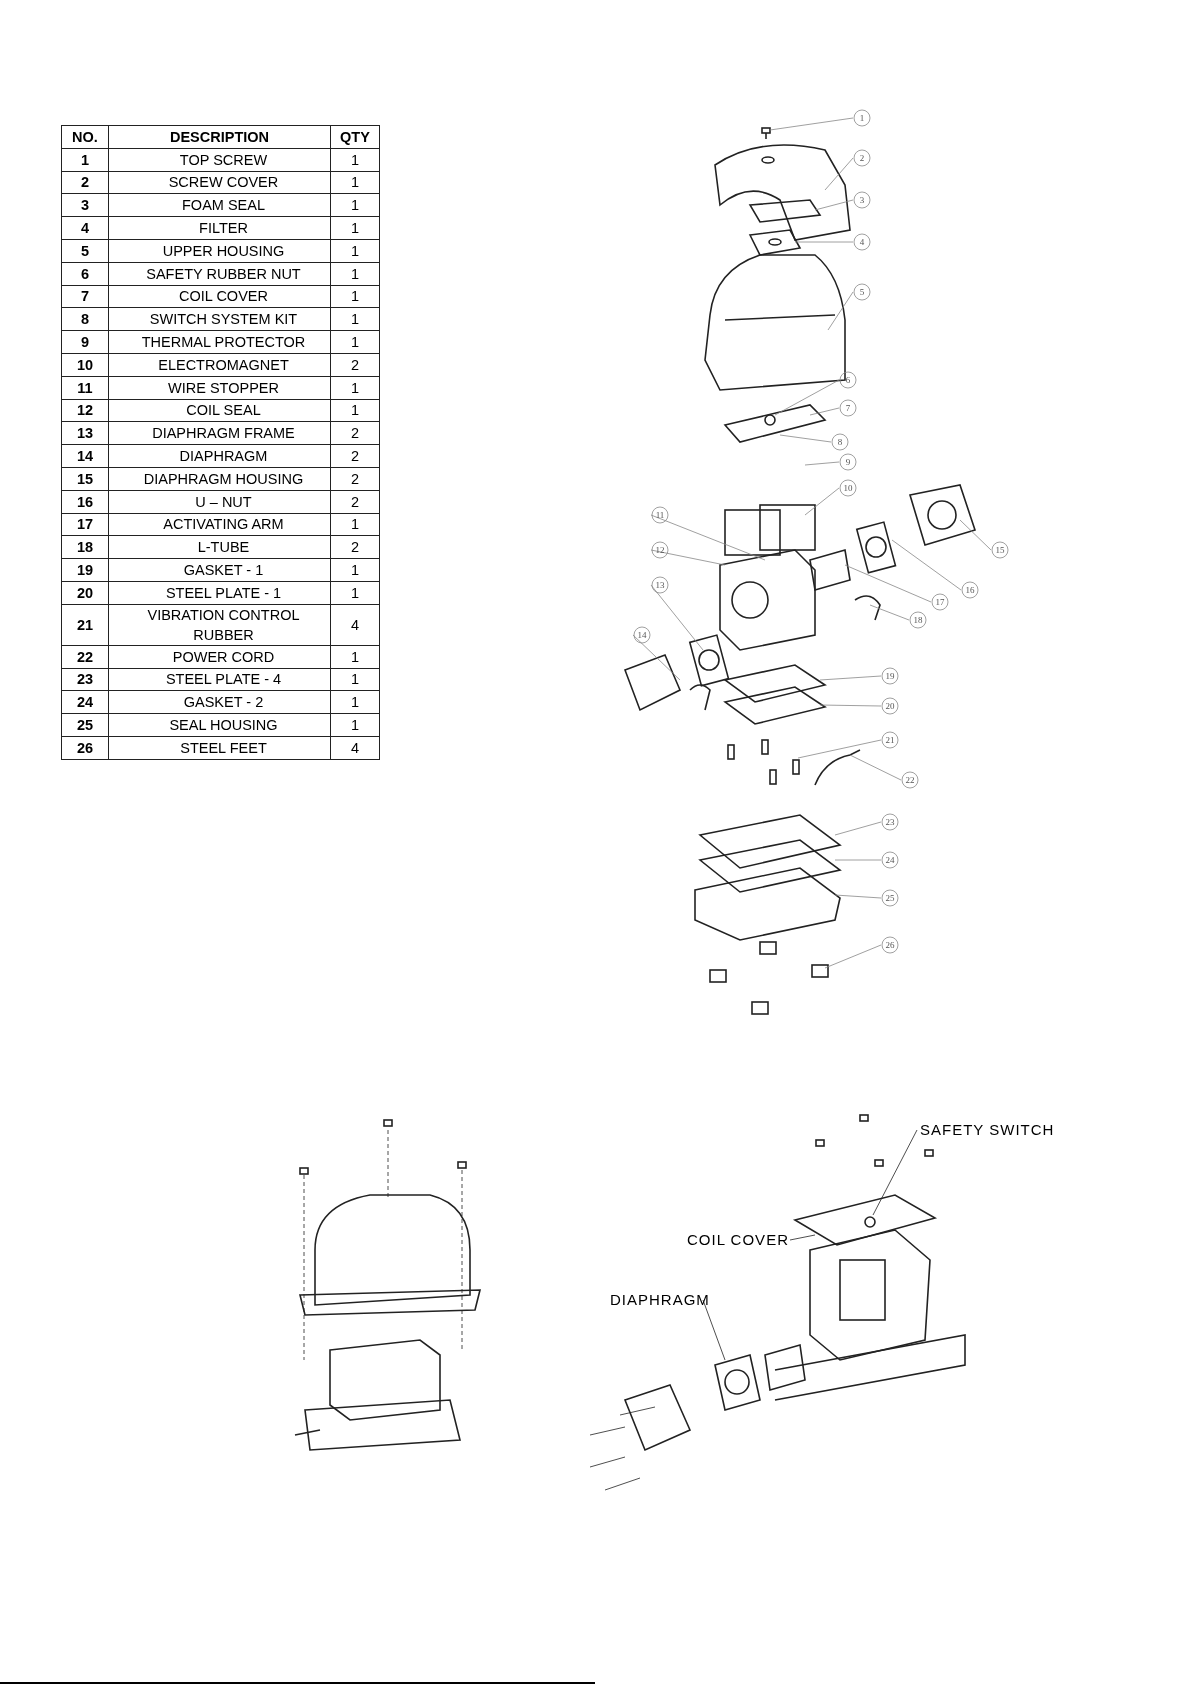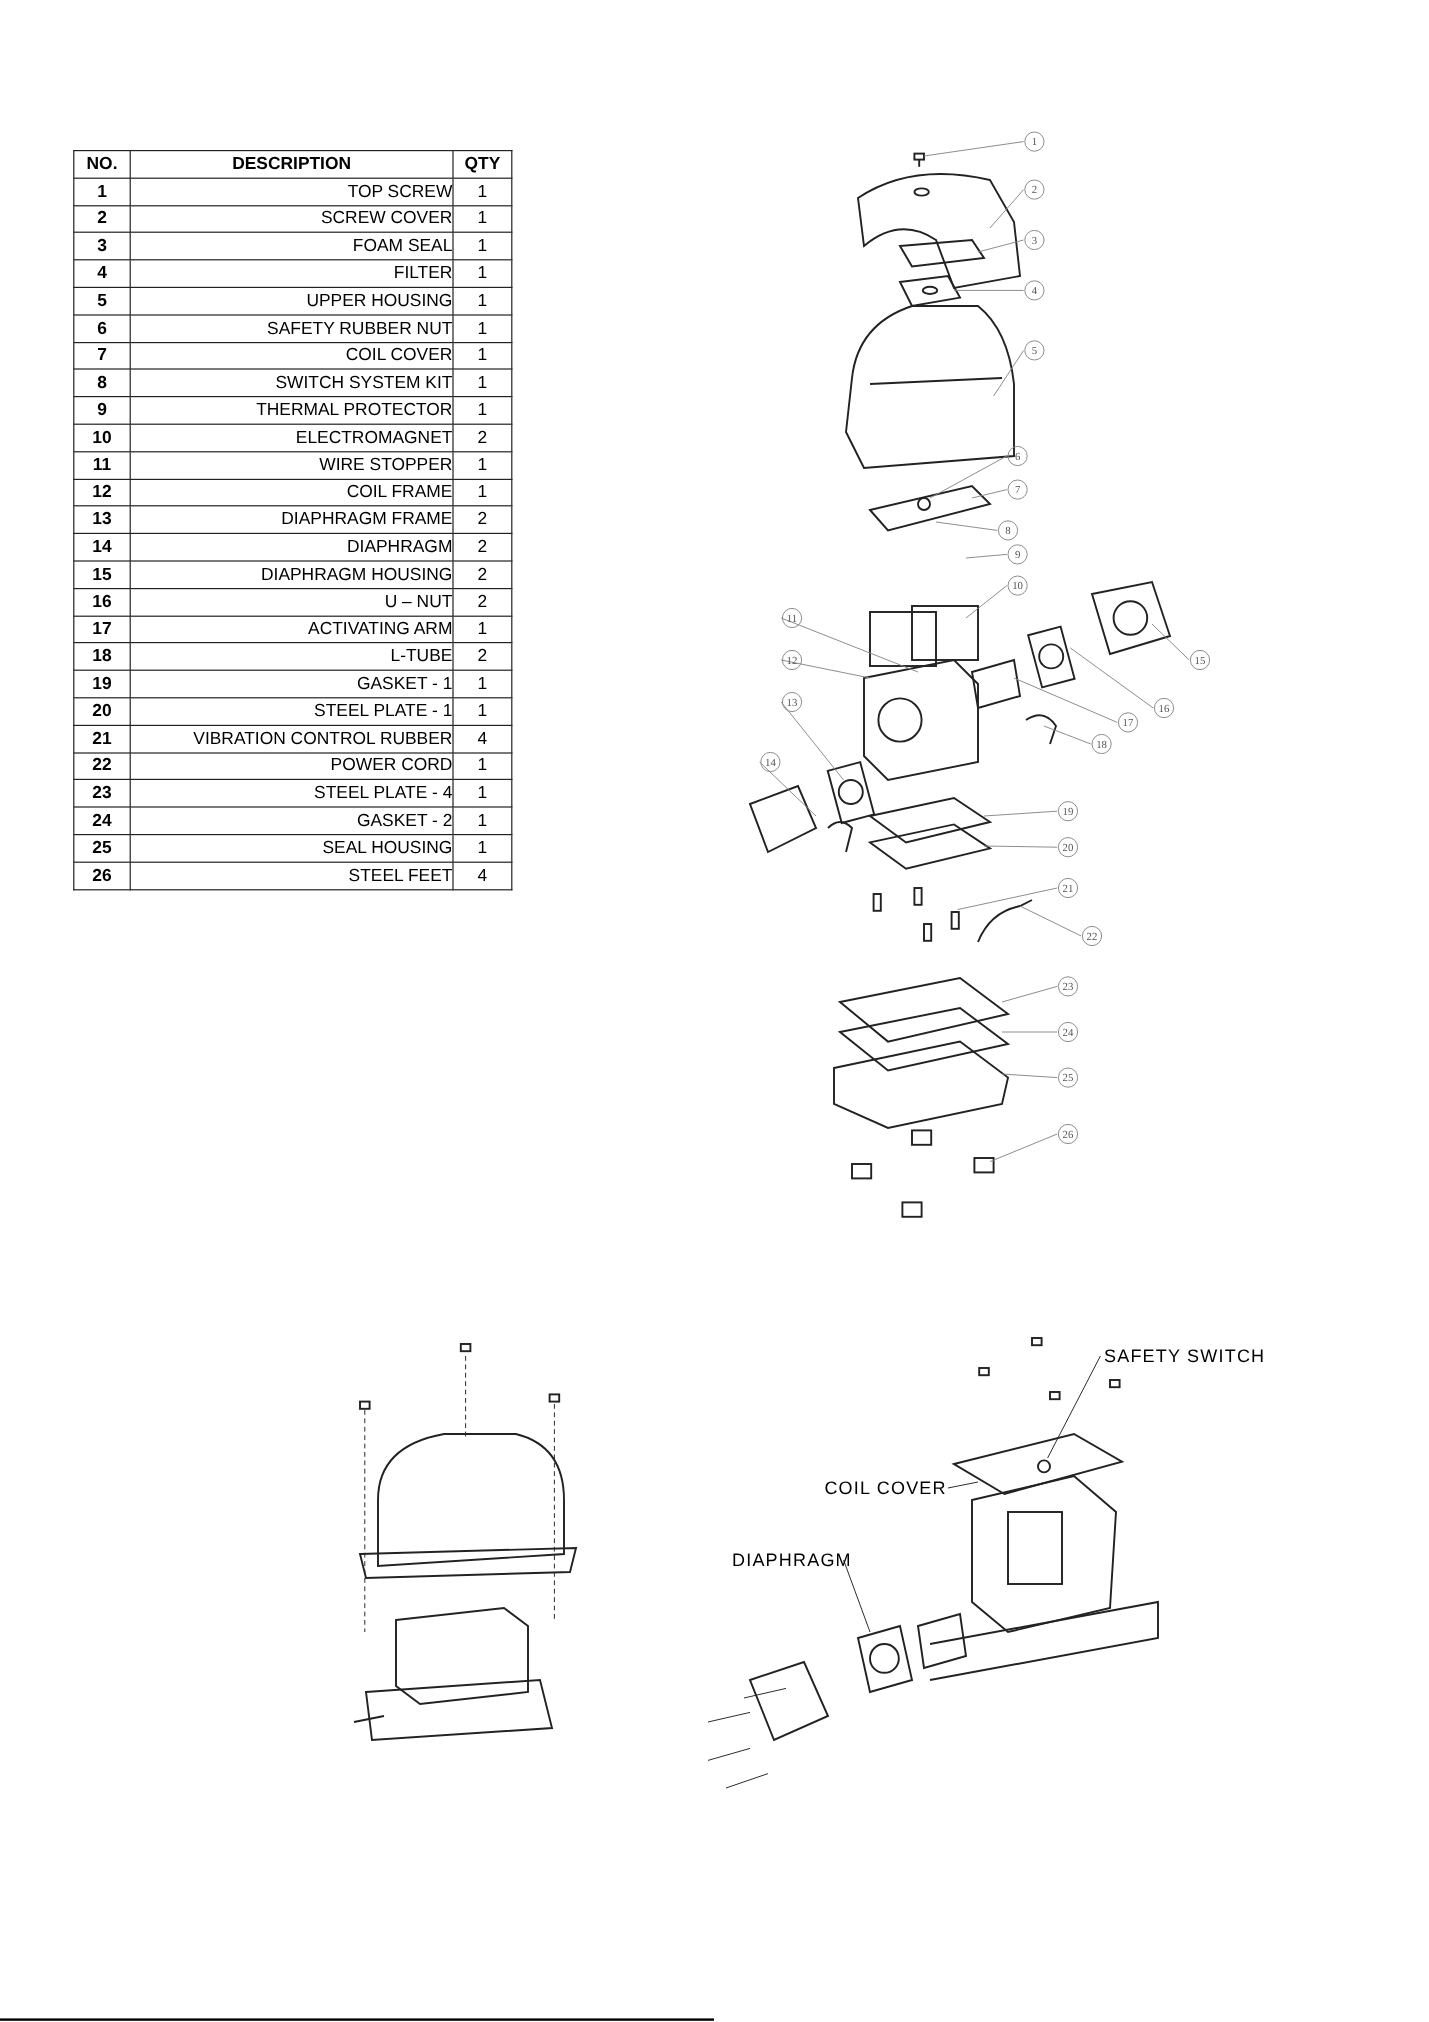--- a/index.html
+++ b/index.html
@@ -1,21 +1,21 @@
 <!DOCTYPE html>
 <html><head>
 <meta charset="utf-8">
 <style>
   html,body{margin:0;padding:0;background:#fff;}
   body{width:1191px;height:1685px;position:relative;overflow:hidden;font-family:"Liberation Sans",sans-serif;color:#000;}
-  #parts-table{position:absolute;left:61px;top:125px;border-collapse:collapse;width:366px;}
+  #parts-table{position:absolute;left:61px;top:125px;border-collapse:collapse;width:319px;}
   #parts-table th,#parts-table td{border:1.5px solid #222;height:21.8px;padding:0;font-size:14.5px;line-height:20px;}
   #parts-table th{font-weight:bold;text-align:center;}
   #parts-table td.no{width:46px;text-align:center;font-weight:bold;}
-  #parts-table td.desc{padding-left:8px;text-align:right;}
+  #parts-table td.desc{padding-left:8px;text-align:center;}
   #parts-table td.qty{width:48px;text-align:center;}
   svg{position:absolute;}
   .lbl{font-family:"Liberation Sans",sans-serif;font-size:15px;letter-spacing:1px;}
   .callout{font-family:"Liberation Serif",serif;font-size:9px;fill:#555;}
   #footer-rule{position:absolute;left:0;top:1682px;width:595px;height:2px;background:#000;}
 </style>
 </head>
 <body>
 
 <table id="parts-table">
@@ -77,21 +77,21 @@
         <td class="desc">ELECTROMAGNET</td>
         <td class="qty">2</td>
       </tr>
       <tr>
         <td class="no">11</td>
         <td class="desc">WIRE STOPPER</td>
         <td class="qty">1</td>
       </tr>
       <tr>
         <td class="no">12</td>
-        <td class="desc">COIL FRAME</td>
+        <td class="desc">COIL SEAL</td>
         <td class="qty">1</td>
       </tr>
       <tr>
         <td class="no">13</td>
         <td class="desc">DIAPHRAGM FRAME</td>
         <td class="qty">2</td>
       </tr>
       <tr>
         <td class="no">14</td>
         <td class="desc">DIAPHRAGM</td>

